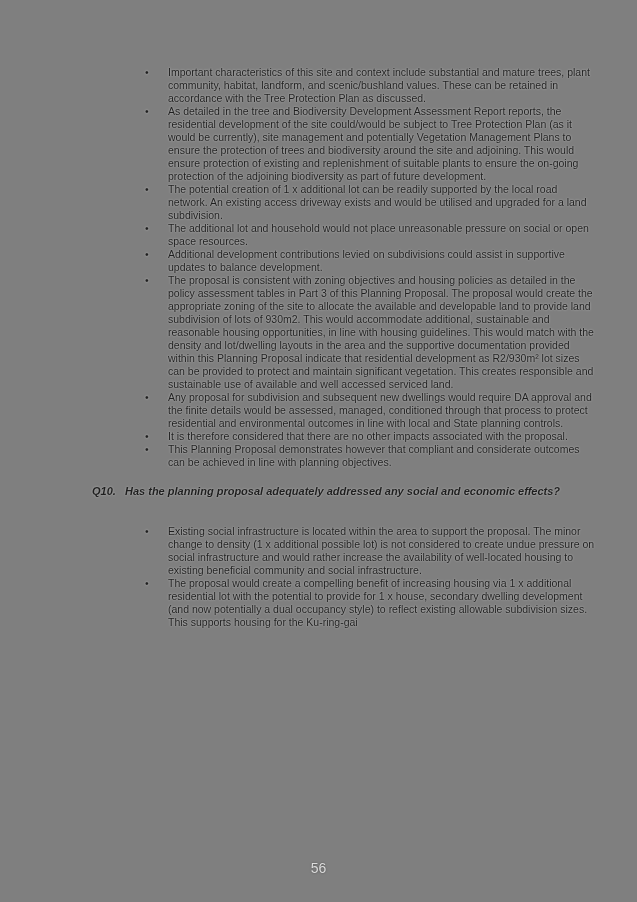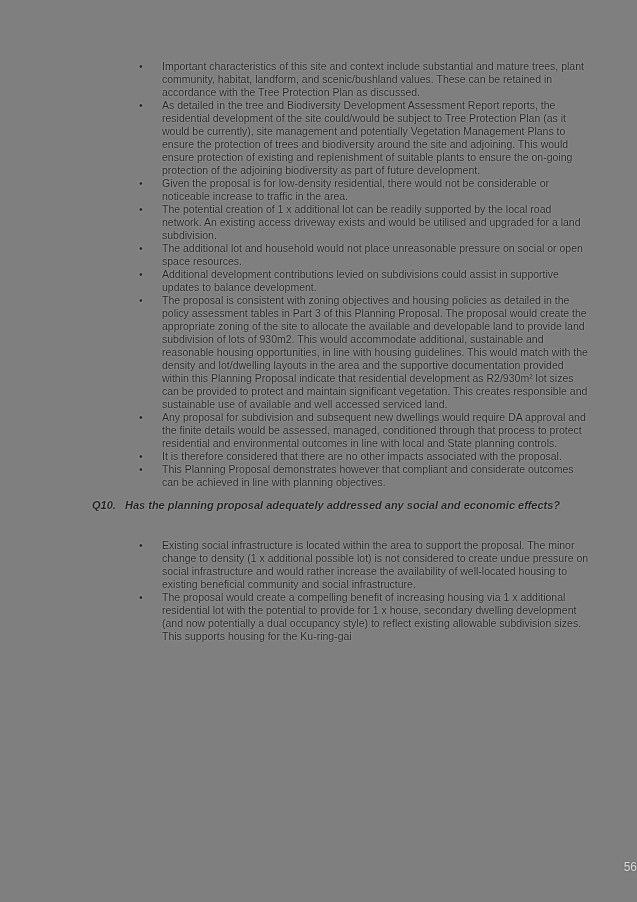--- a/index.html
+++ b/index.html
@@ -21,21 +21,21 @@
     overflow: hidden;
   }
   .content {
     position: absolute;
     top: 50px;
     left: 0;
     right: 0;
   }
   ul.bullets {
     list-style: none;
-    margin: 10px;
+    margin: 16px;
     padding: 0 0 0 152px;
     width: 428px;
     font-size: 10.5px;
     line-height: 13px;
     color: var(--text-color, #1f1f1f);
     text-shadow: 0 0 2px rgba(255,255,255,0.55);
     text-align: left;
   }
   ul.bullets li {
     position: relative;
@@ -64,40 +64,39 @@
     width: 33px;
   }
   .q-text {
     width: 440px;
   }
   .page-number {
     position: absolute;
     top: 860px;
     left: 0;
     right: 0;
-    text-align: right;
-    font-size: 12px;
+    text-align: center;
+    font-size: 14px;
     color: #dcdcdc;
     text-shadow: 0 0 2px rgba(40,40,40,0.6);
   }
 </style>
 </head>
 <body>
 
 <div class="page">
   <div class="content">
 
     <ul class="bullets">
 
         <li>Important characteristics of this site and context include substantial and mature trees, plant community, habitat, landform, and scenic/bushland values. These can be retained in accordance with the Tree Protection Plan as discussed.</li>
 
         <li>As detailed in the tree and Biodiversity Development Assessment Report reports, the residential development of the site could/would be subject to Tree Protection Plan (as it would be currently), site management and potentially Vegetation Management Plans to ensure the protection of trees and biodiversity around the site and adjoining. This would ensure protection of existing and replenishment of suitable plants to ensure the on-going protection of the adjoining biodiversity as part of future development.</li>
 
 
-        <li>Given the proposal is for low-density residential, there would not be considerable or noticeable increase to traffic in the area.</li>
 
         <li>The potential creation of 1 x additional lot can be readily supported by the local road network. An existing access driveway exists and would be utilised and upgraded for a land subdivision.</li>
 
 
 
         <li>The additional lot and household would not place unreasonable pressure on social or open space resources.</li>
 
         <li>Additional development contributions levied on subdivisions could assist in supportive updates to balance development.</li>
 
         <li>The proposal is consistent with zoning objectives and housing policies as detailed in the policy assessment tables in Part 3 of this Planning Proposal. The proposal would create the appropriate zoning of the site to allocate the available and developable land to provide land subdivision of lots of 930m2. This would accommodate additional, sustainable and reasonable housing opportunities, in line with housing guidelines. This would match with the density and lot/dwelling layouts in the area and the supportive documentation provided within this Planning Proposal indicate that residential development as R2/930m² lot sizes can be provided to protect and maintain significant vegetation. This creates responsible and sustainable use of available and well accessed serviced land.</li>

